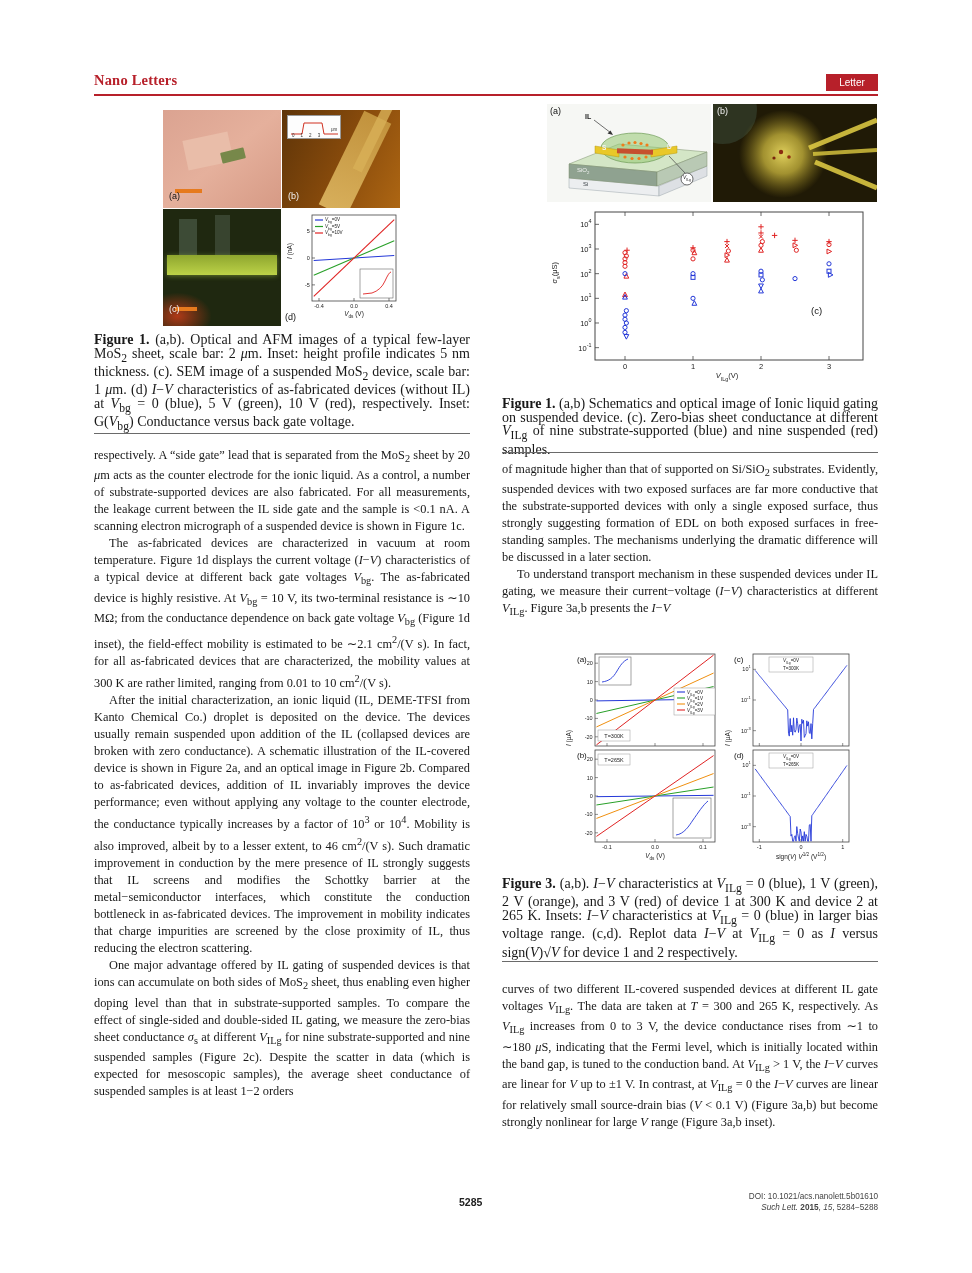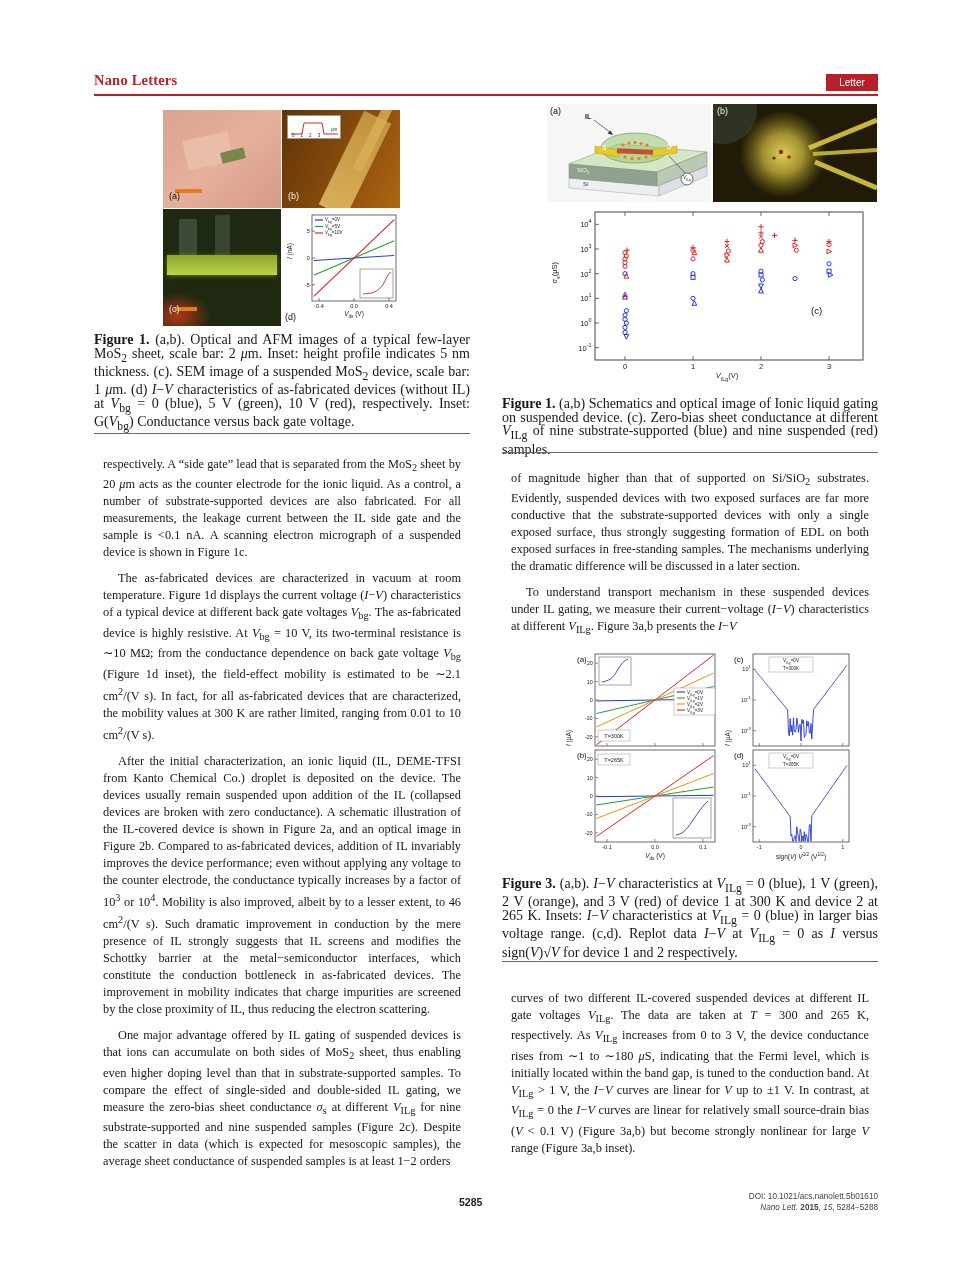--- a/index.html
+++ b/index.html
@@ -11,21 +11,21 @@
   .journal { position:absolute; left:94px; top:72px; font-family:"Liberation Serif",serif;
              font-weight:bold; font-size:14.5px; color:var(--accent,#b7202a); letter-spacing:.2px; }
   .badge { position:absolute; left:826px; top:74px; width:52px; height:17px; background:var(--accent,#b7202a);
            color:#fff; font:10px/17px "Liberation Sans",sans-serif; text-align:center; }
   .hrule { position:absolute; left:94px; top:94px; width:784px; height:2.2px; background:var(--accent,#b7202a); }
 
   
   .cap { position:absolute; font-size:14px; line-height:13.6px; text-align:justify; color:#181818; }
   .cap-rule { position:absolute; height:1px; background:#6a6a6a; }
   .col { position:absolute; font-size:12.35px; line-height:17px; text-align:justify; color:#181818; }
-  .col p { margin:9px; }
+  .col p { margin:0; }
   .col p.ind { text-indent:15px; }
 
   
   #page-num { position:absolute; left:459px; top:1196px; width:54px; text-align:left;
               font-family:"Liberation Sans",sans-serif; font-weight:bold; font-size:10.5px; color:#222; }
   #footer-right { position:absolute; right:94px; top:1192px; text-align:right;
                   font-family:"Liberation Sans",sans-serif; font-size:8.2px; line-height:10.5px; color:#444; }
 
   
   .fig { position:absolute; margin:0; padding:0; }
@@ -378,16 +378,16 @@
   <div class="cap" id="fig3-caption"><b>Figure 3.</b> (a,b). <i>I</i>−<i>V</i> characteristics at <i>V</i><sub>ILg</sub> = 0 (blue), 1 V (green), 2 V (orange), and 3 V (red) of device 1 at 300 K and device 2 at 265 K. Insets: <i>I</i>−<i>V</i> characteristics at <i>V</i><sub>ILg</sub> = 0 (blue) in larger bias voltage range. (c,d). Replot data <i>I</i>−<i>V</i> at <i>V</i><sub>ILg</sub> = 0 as <i>I</i> versus sign(<i>V</i>)√<i>V</i> for device 1 and 2 respectively.</div>
   <div class="cap-rule" id="rule3"></div>
 
   <div class="col" id="right-col-bottom">
     <p>curves of two different IL-covered suspended devices at different IL gate voltages <i>V</i><sub>ILg</sub>. The data are taken at <i>T</i> = 300 and 265 K, respectively. As <i>V</i><sub>ILg</sub> increases from 0 to 3 V, the device conductance rises from ∼1 to ∼180 <i>μ</i>S, indicating that the Fermi level, which is initially located within the band gap, is tuned to the conduction band. At <i>V</i><sub>ILg</sub> &gt; 1 V, the <i>I</i>−<i>V</i> curves are linear for <i>V</i> up to ±1 V. In contrast, at <i>V</i><sub>ILg</sub> = 0 the <i>I</i>−<i>V</i> curves are linear for relatively small source-drain bias (<i>V</i> &lt; 0.1 V) (Figure 3a,b) but become strongly nonlinear for large <i>V</i> range (Figure 3a,b inset).</p>
   </div>
 
   <div id="page-num">5285</div>
   <div id="footer-right">
     <div>DOI: 10.1021/acs.nanolett.5b01610</div>
-    <div><i>Nano Lett.</i> <b>2015</b>, <i>15</i>, 5284−5288</div>
+    <div><i>Such Lett.</i> <b>2015</b>, <i>15</i>, 5284−5288</div>
   </div>
 
 </div>
 
 </body></html>

